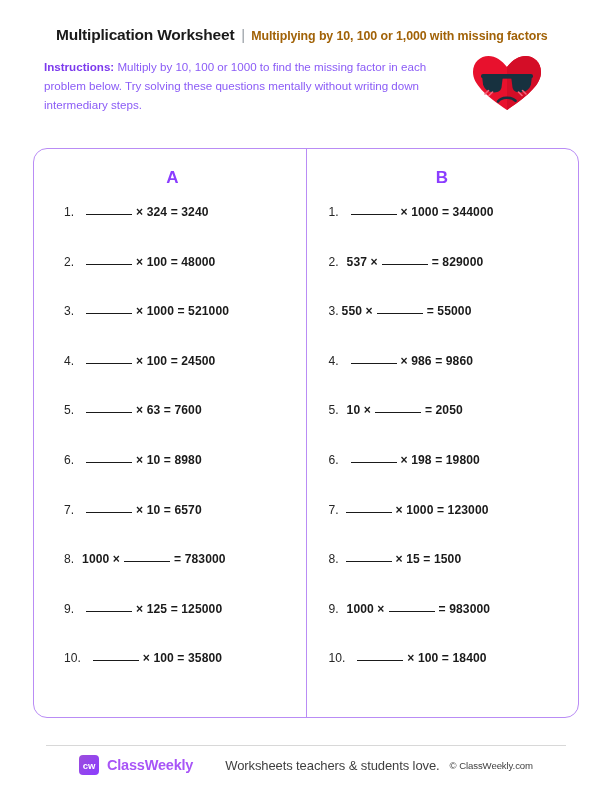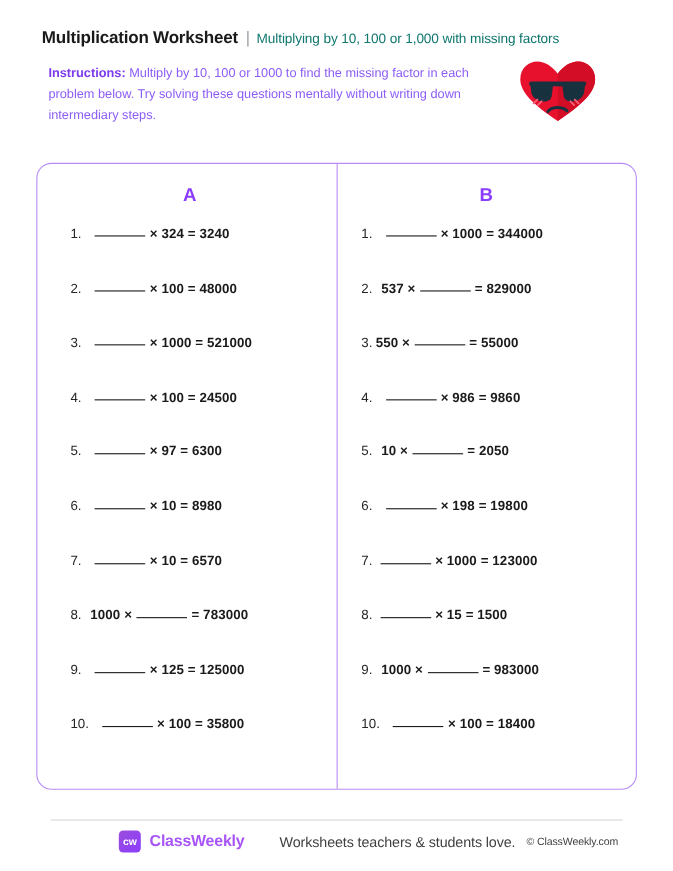--- a/index.html
+++ b/index.html
@@ -11,40 +11,41 @@
     width: 612px;
     height: 792px;
     font-family: "Liberation Sans", sans-serif;
     color: #231f20;
     position: relative;
     overflow: hidden;
   }
 
   
   .header {
-    padding: 26px 34px 0 38px;
+    padding: 26px 34px 0 56px;
     display: flex;
     align-items: baseline;
   }
   .header-title {
     font-size: 15.5px;
     font-weight: bold;
     color: #1a1a1a;
     letter-spacing: -0.2px;
   }
   .header-sep {
     font-size: 15px;
     color: #9aa0a6;
     margin: 0 6px 0 7px;
     font-weight: 300;
   }
   .header-subtitle {
     font-size: 12.4px;
-    color: #0f766e;
+    color: #a16207;
     letter-spacing: -0.1px;
+    font-weight: bold;
   }
 
   
   .instructions-row {
     display: flex;
     align-items: flex-start;
     padding: 14px 35px 0 44px;
   }
   .instructions {
     flex: 1 1 auto;
@@ -139,21 +140,21 @@
     height: 1px;
     background: #d8d8d8;
   }
   .footer {
     position: absolute;
     left: 0;
     top: 755px;
     width: 612px;
     display: flex;
     align-items: center;
-    padding-left: 108px;
+    padding-left: 79px;
     box-sizing: border-box;
   }
   .logo-badge {
     width: 20px;
     height: 20px;
     border-radius: 4px;
     background: linear-gradient(135deg, #9c4ddb 0%, #8b3dff 100%);
     color: #ffffff;
     font-size: 9.5px;
     font-weight: bold;
@@ -242,21 +243,21 @@
       <div class="problem">
           <span class="pnum">4.</span>
           <span class="ptext pad-left"></span>
           <span class="blank"></span>
           <span class="ptext">× 100 = 24500</span>
         </div>
       <div class="problem">
           <span class="pnum">5.</span>
           <span class="ptext pad-left"></span>
           <span class="blank"></span>
-          <span class="ptext">× 97 = 6300</span>
+          <span class="ptext">× 63 = 7600</span>
         </div>
       <div class="problem">
           <span class="pnum">6.</span>
           <span class="ptext pad-left"></span>
           <span class="blank"></span>
           <span class="ptext">× 10 = 8980</span>
         </div>
       <div class="problem">
           <span class="pnum">7.</span>
           <span class="ptext pad-left"></span>

